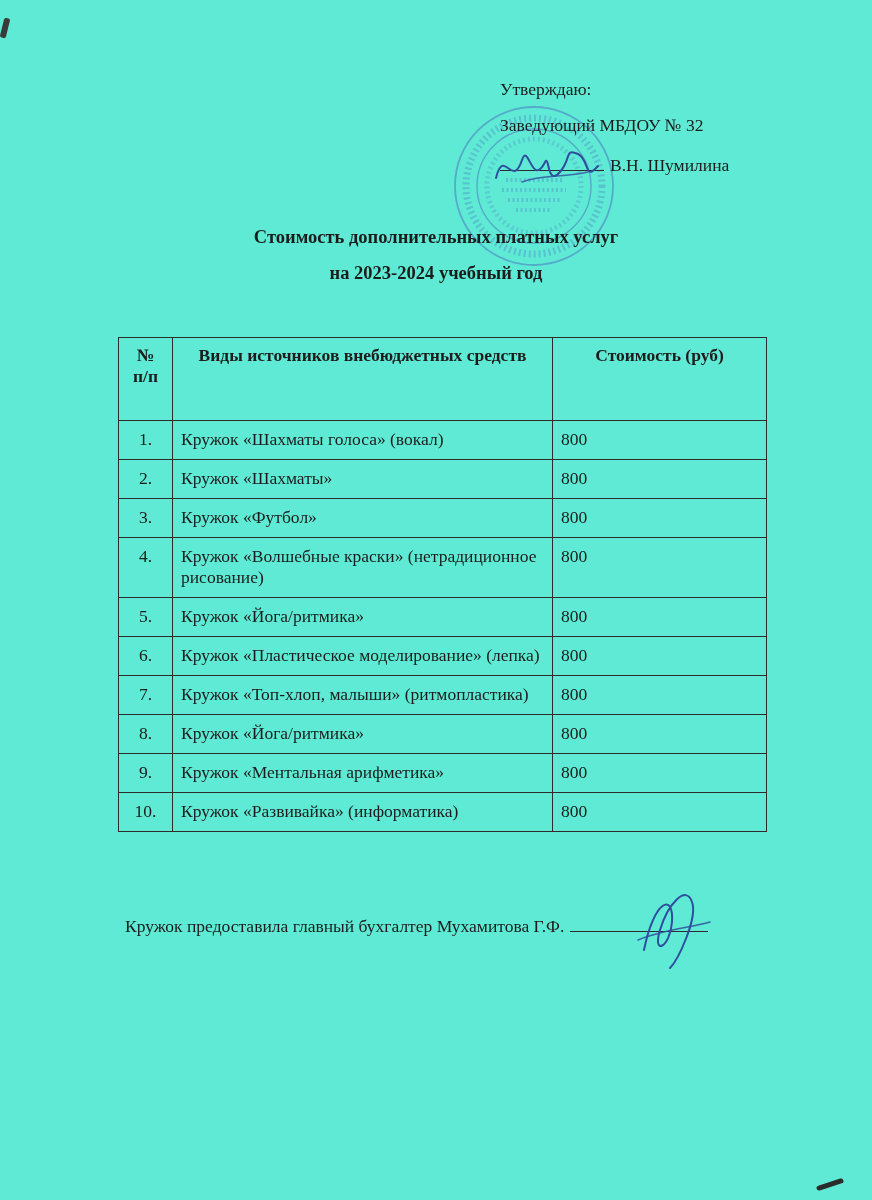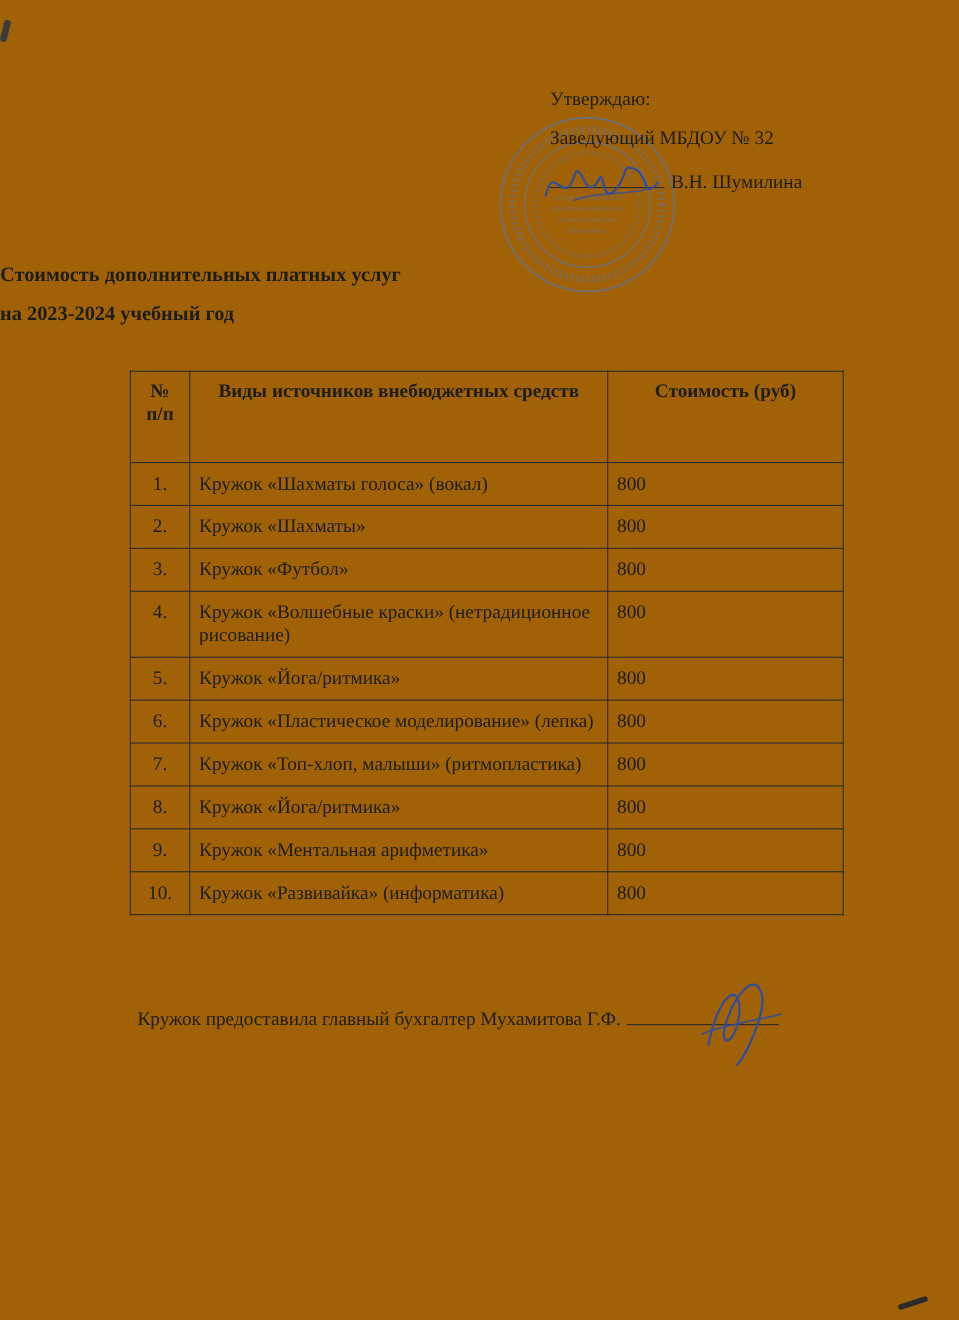--- a/index.html
+++ b/index.html
@@ -5,43 +5,43 @@
 <style>
   :root{
     --stamp-blue:#4d79c1;
     --ink-blue:#2f4f9e;
   }
   html,body{margin:0;padding:0;background:#e8e6e1;}
   .page{
     position:relative;
     width:872px;height:1200px;
     margin:0 auto;
-    background:#a16207;
+    background:#5eead4;
     font-family:"Liberation Serif", serif;
     color:#1c1c1c;
     overflow:hidden;
     box-shadow:0 0 10px rgba(0,0,0,.25);
   }
   
   .approval{
     position:absolute;left:500px;top:78px;z-index:3;
     font-size:17.5px;line-height:22px;
   }
   .approval .line{margin-bottom:14px;white-space:nowrap;}
   .sig-row{white-space:nowrap;margin-top:18px;}
   .sig-line{
     display:inline-block;width:104px;height:14px;
     border-bottom:1.6px solid #2b2b2b;margin-right:6px;
   }
   .stamp{position:absolute;left:448px;top:100px;z-index:1;opacity:.55;}
   .signature-top{position:absolute;left:492px;top:138px;z-index:4;}
   
   .doc-title{
-    position:absolute;top:240px;left:0;width:100%;
-    font-weight:bold;font-size:18.5px;z-index:2;
+    position:absolute;top:227px;left:0;width:100%;
+    text-align:center;font-weight:bold;font-size:18.5px;z-index:2;
   }
   .doc-title .t2{margin-top:15px;}
   
   .price-table{
     position:absolute;left:118px;top:337px;width:648px;
     border-collapse:collapse;table-layout:fixed;
     font-size:17.5px;z-index:2;
   }
   .price-table th,.price-table td{
     border:1.5px solid #2c2c2c;

